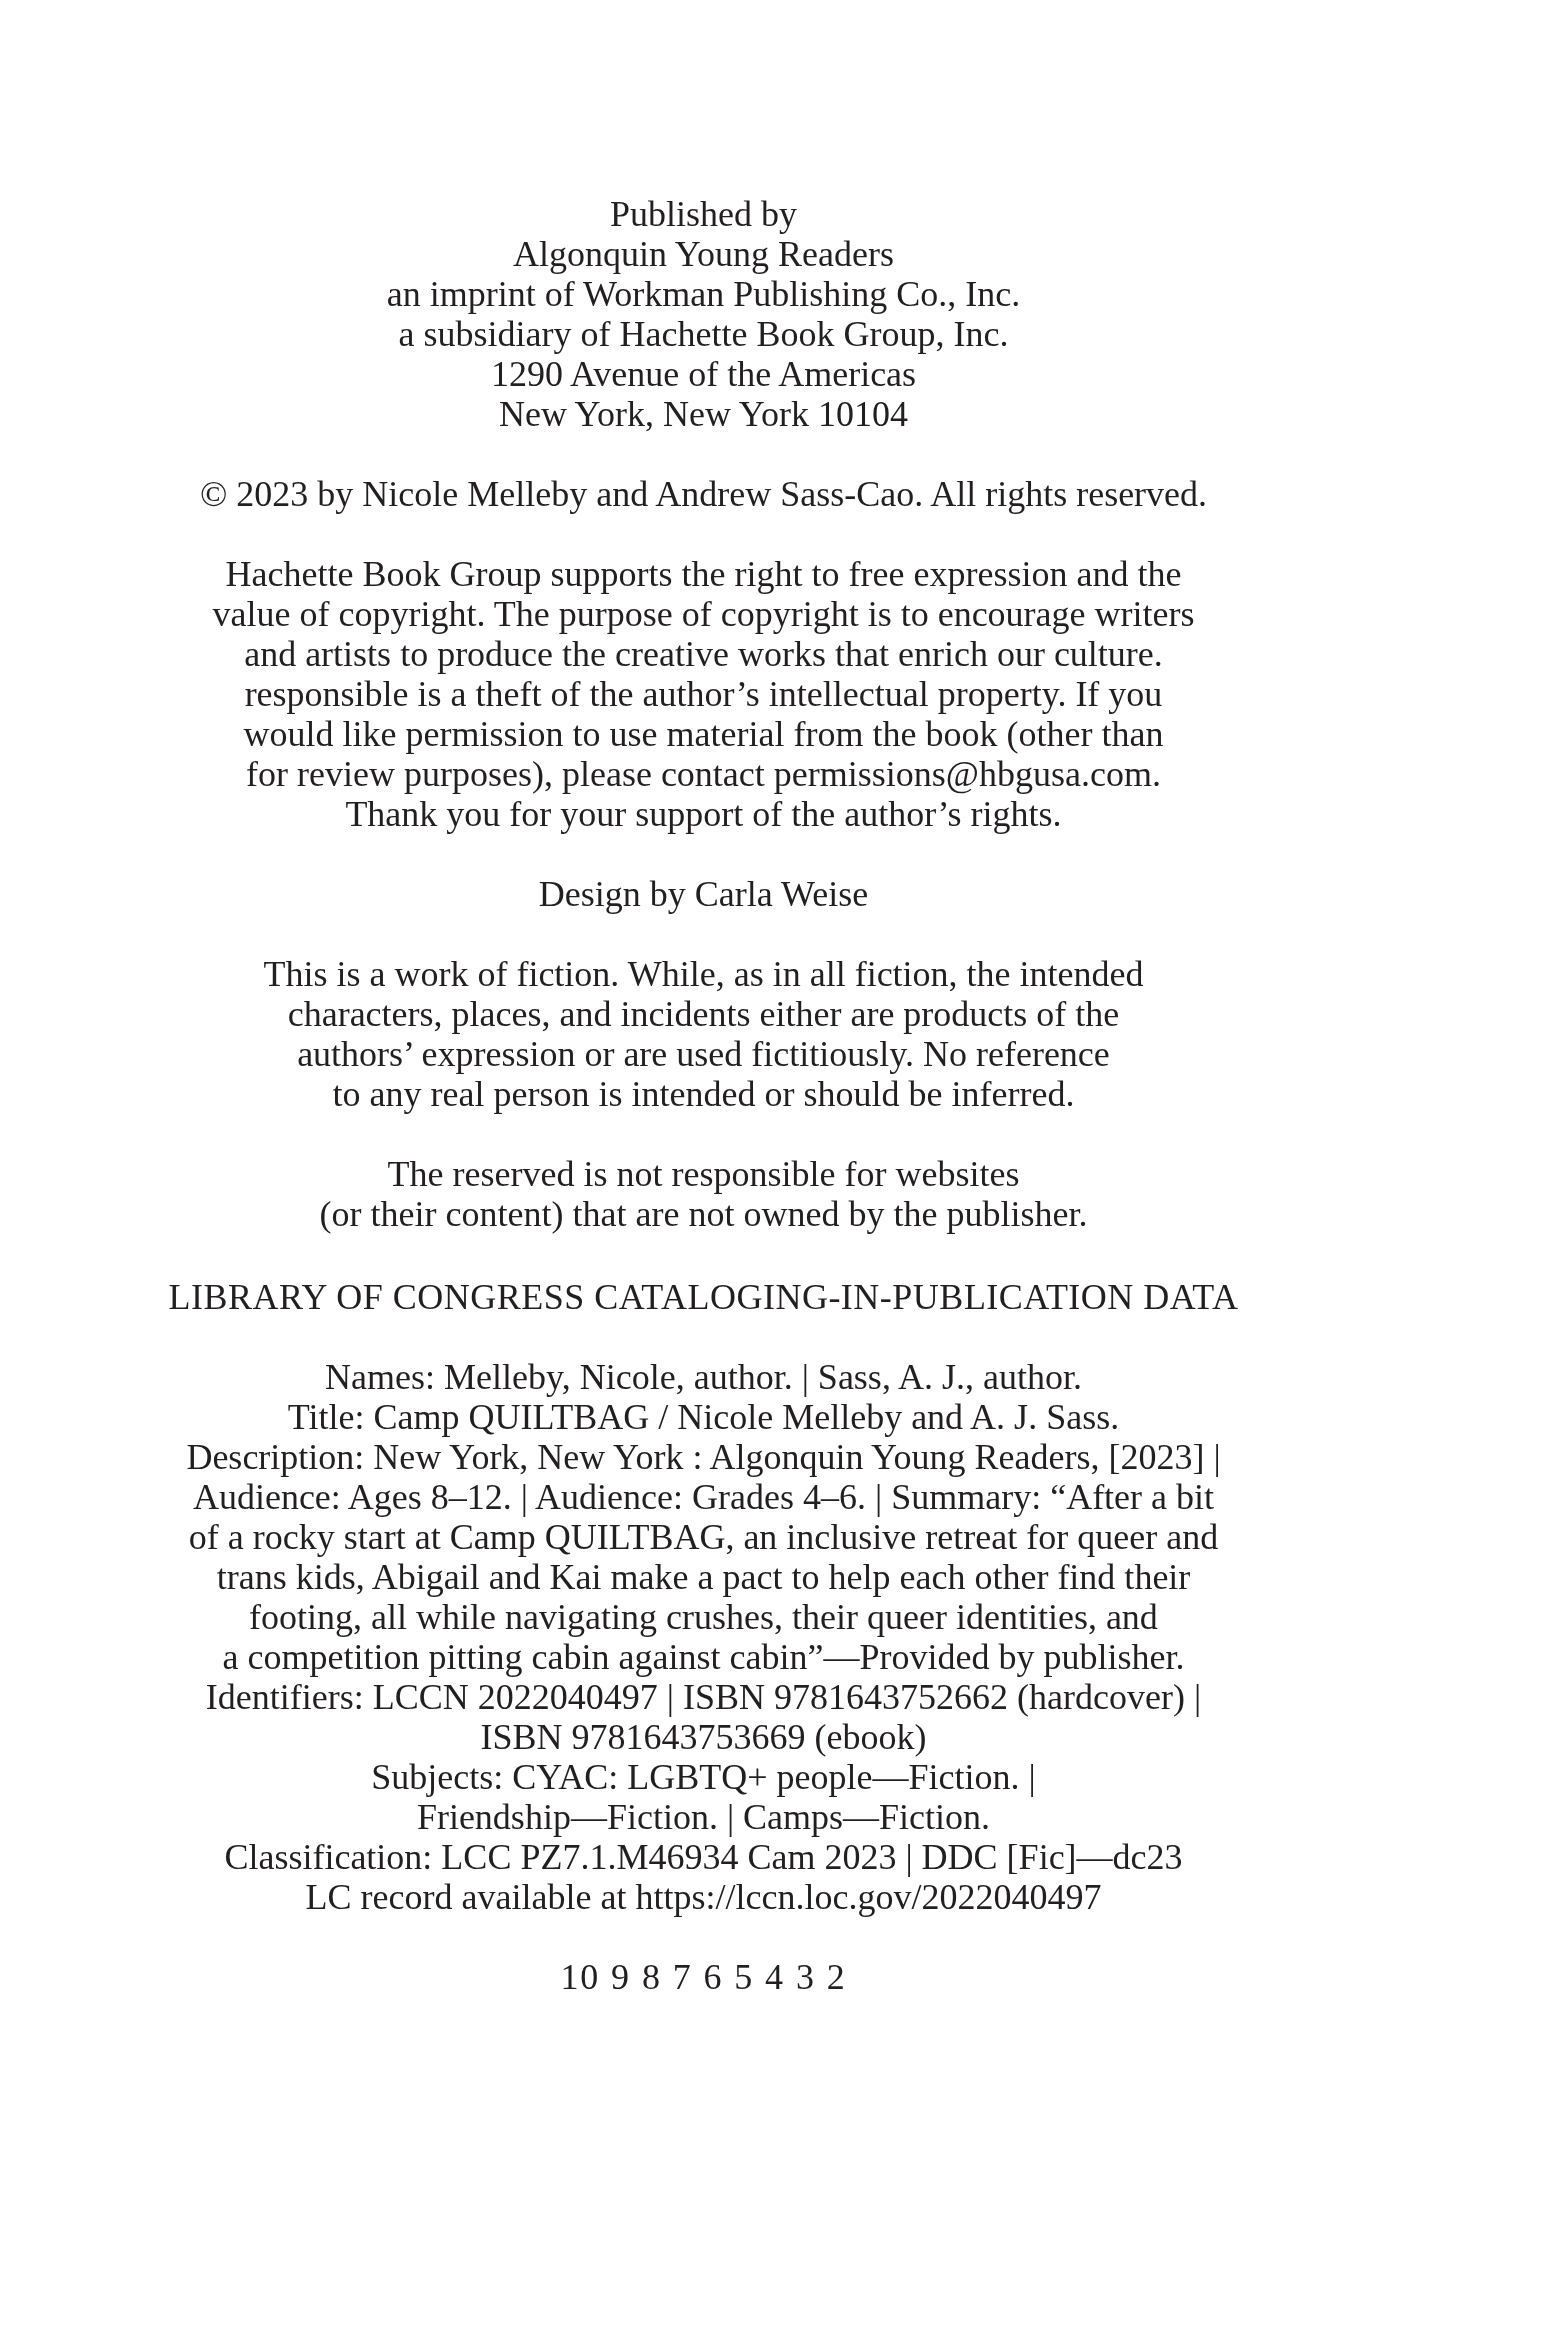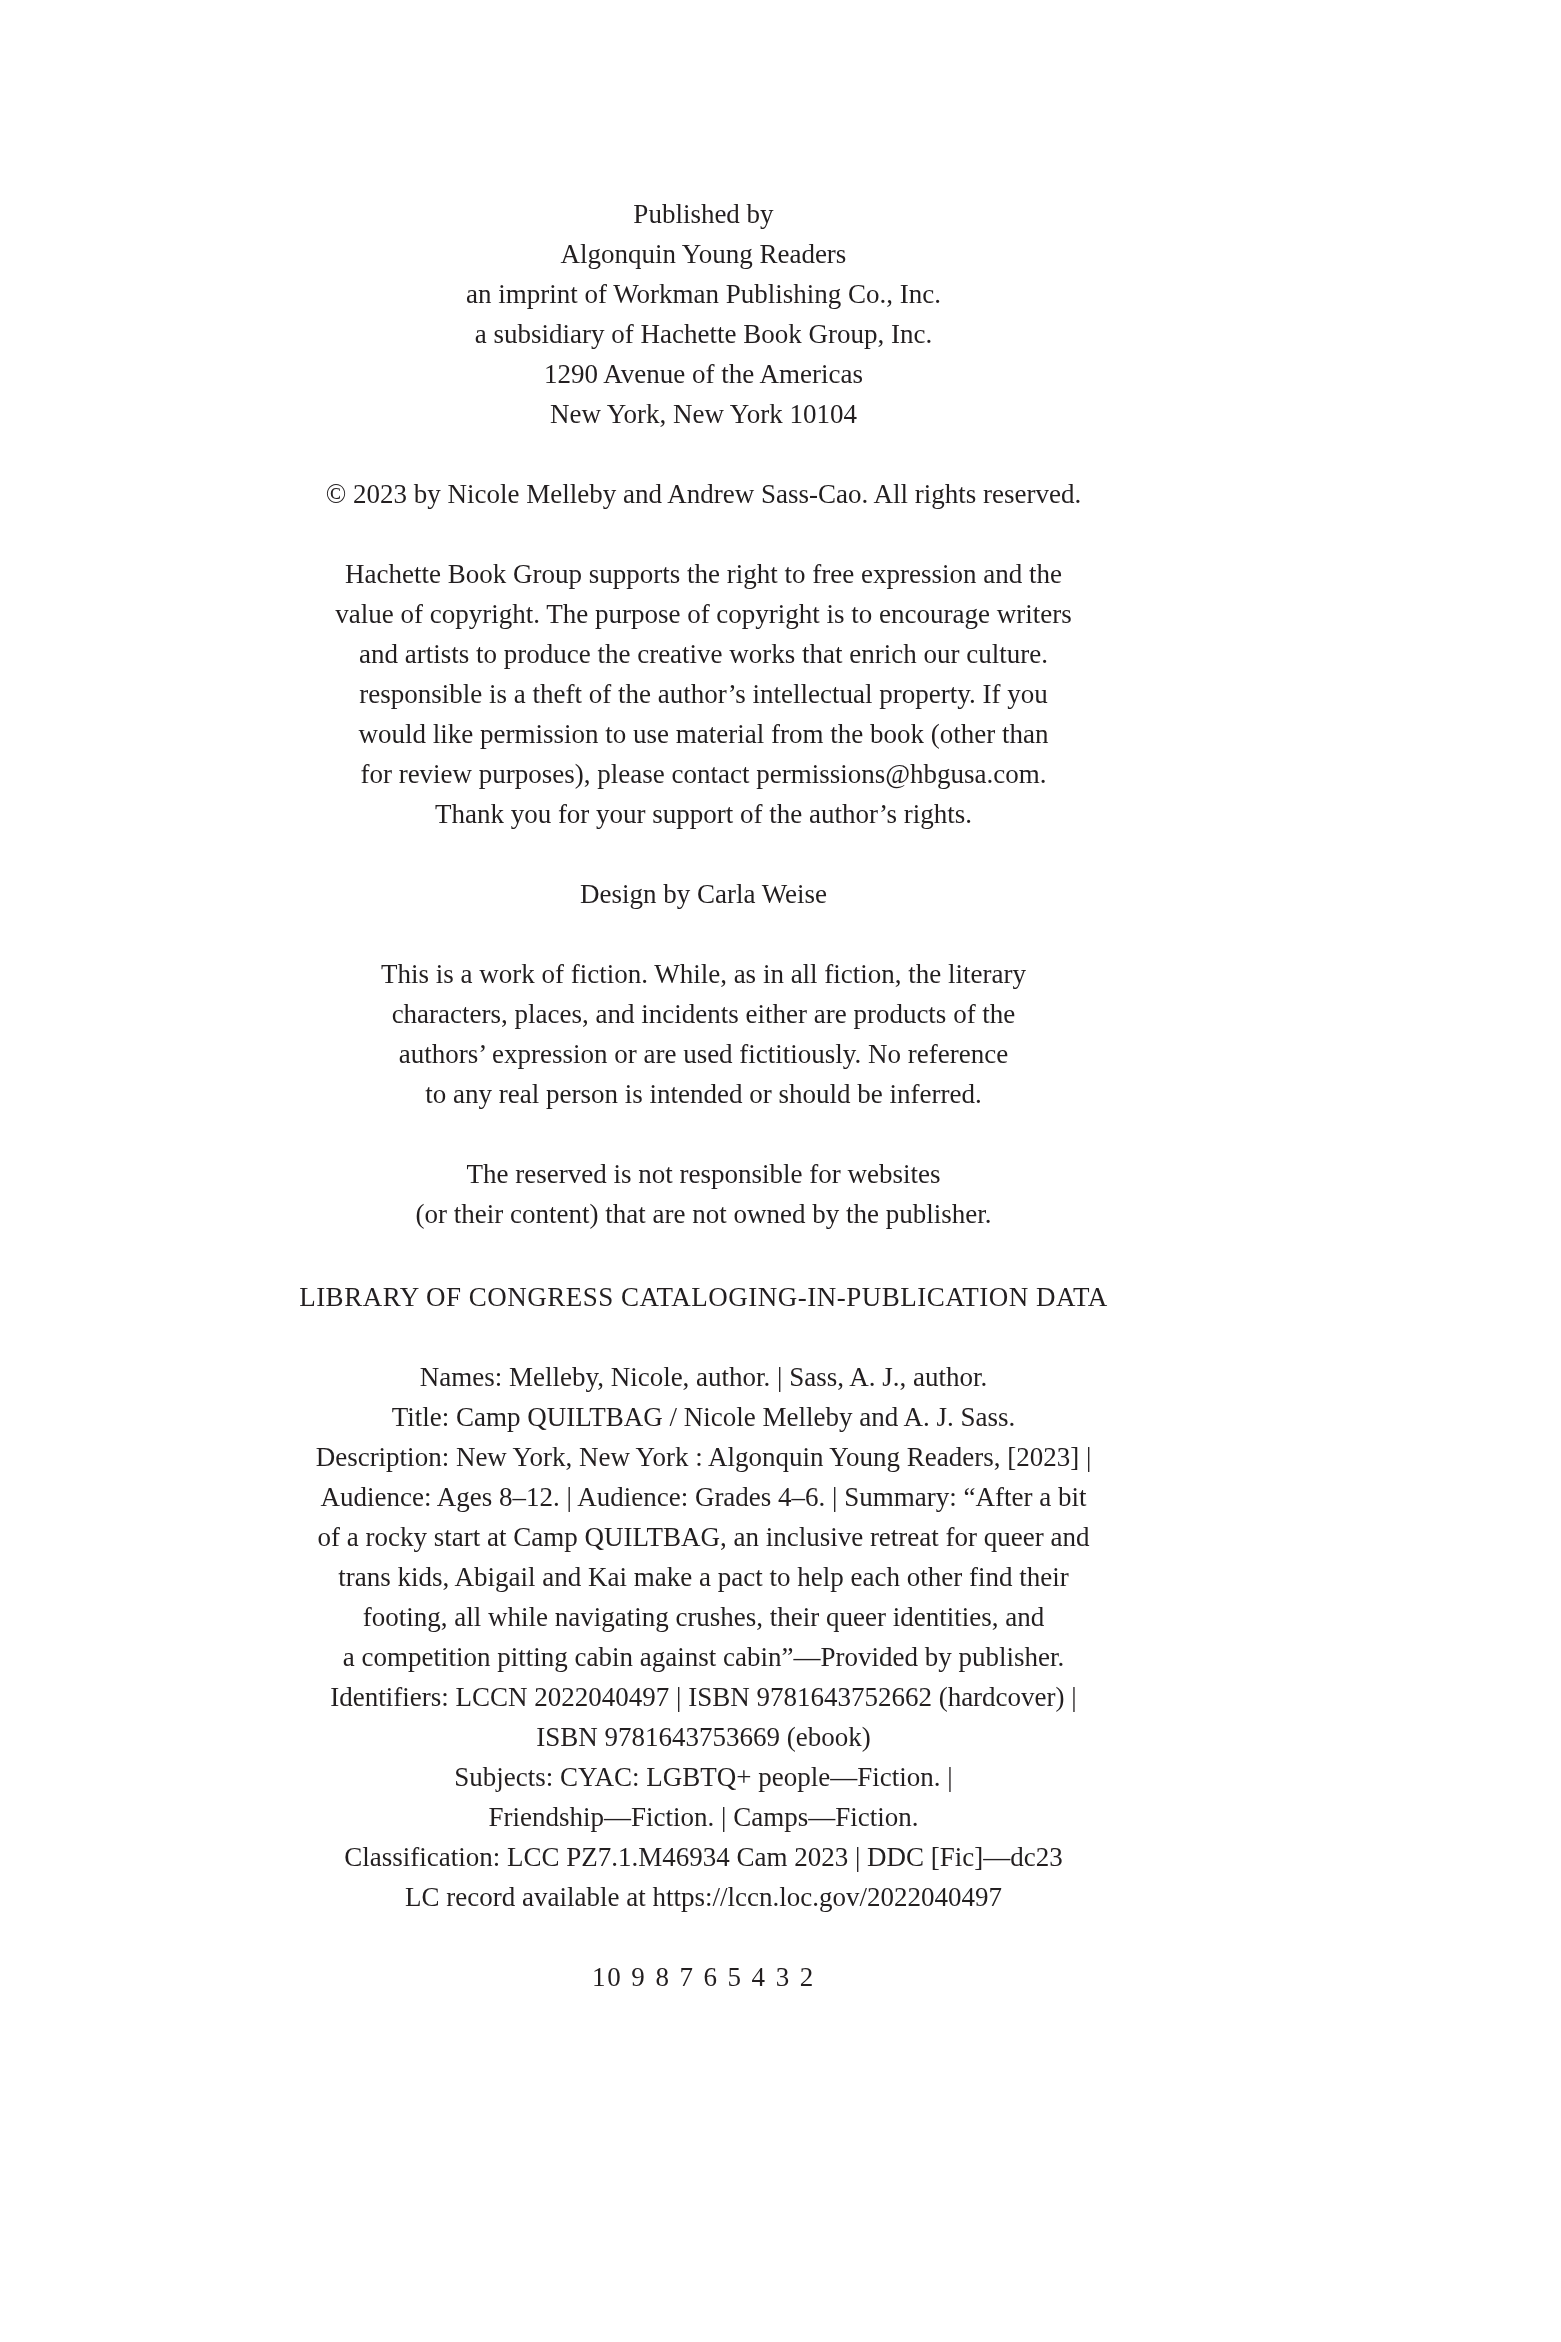--- a/index.html
+++ b/index.html
@@ -11,21 +11,21 @@
     width: 1561px;
     height: 2342px;
     overflow: hidden;
   }
   .page {
     box-sizing: border-box;
     width: 1407px;
     height: 2342px;
     padding-top: 194px;
     font-family: "Liberation Serif", "DejaVu Serif", serif;
-    font-size: 27px;
+    font-size: 36px;
     line-height: 40px;
     color: #231f20;
     text-align: center;
     font-kerning: normal;
   }
   .block {
     margin: 0 auto 40px auto;
     max-width: 1136px;
   }
   .block:last-child {
@@ -69,21 +69,21 @@
       <div class="line">would like permission to use material from the book (other than</div>
       <div class="line">for review purposes), please contact permissions@hbgusa.com.</div>
       <div class="line">Thank you for your support of the author’s rights.</div>
     </div>
 
   <div class="block">
       <div class="line">Design by Carla Weise</div>
     </div>
 
   <div class="block">
-      <div class="line">This is a work of fiction. While, as in all fiction, the literary</div>
+      <div class="line">This is a work of fiction. While, as in all fiction, the intended</div>
       <div class="line">characters, places, and incidents either are products of the</div>
       <div class="line">authors’ expression or are used fictitiously. No reference</div>
       <div class="line">to any real person is intended or should be inferred.</div>
     </div>
 
   <div class="block">
       <div class="line">The reserved is not responsible for websites</div>
       <div class="line">(or their content) that are not owned by the publisher.</div>
     </div>
 

